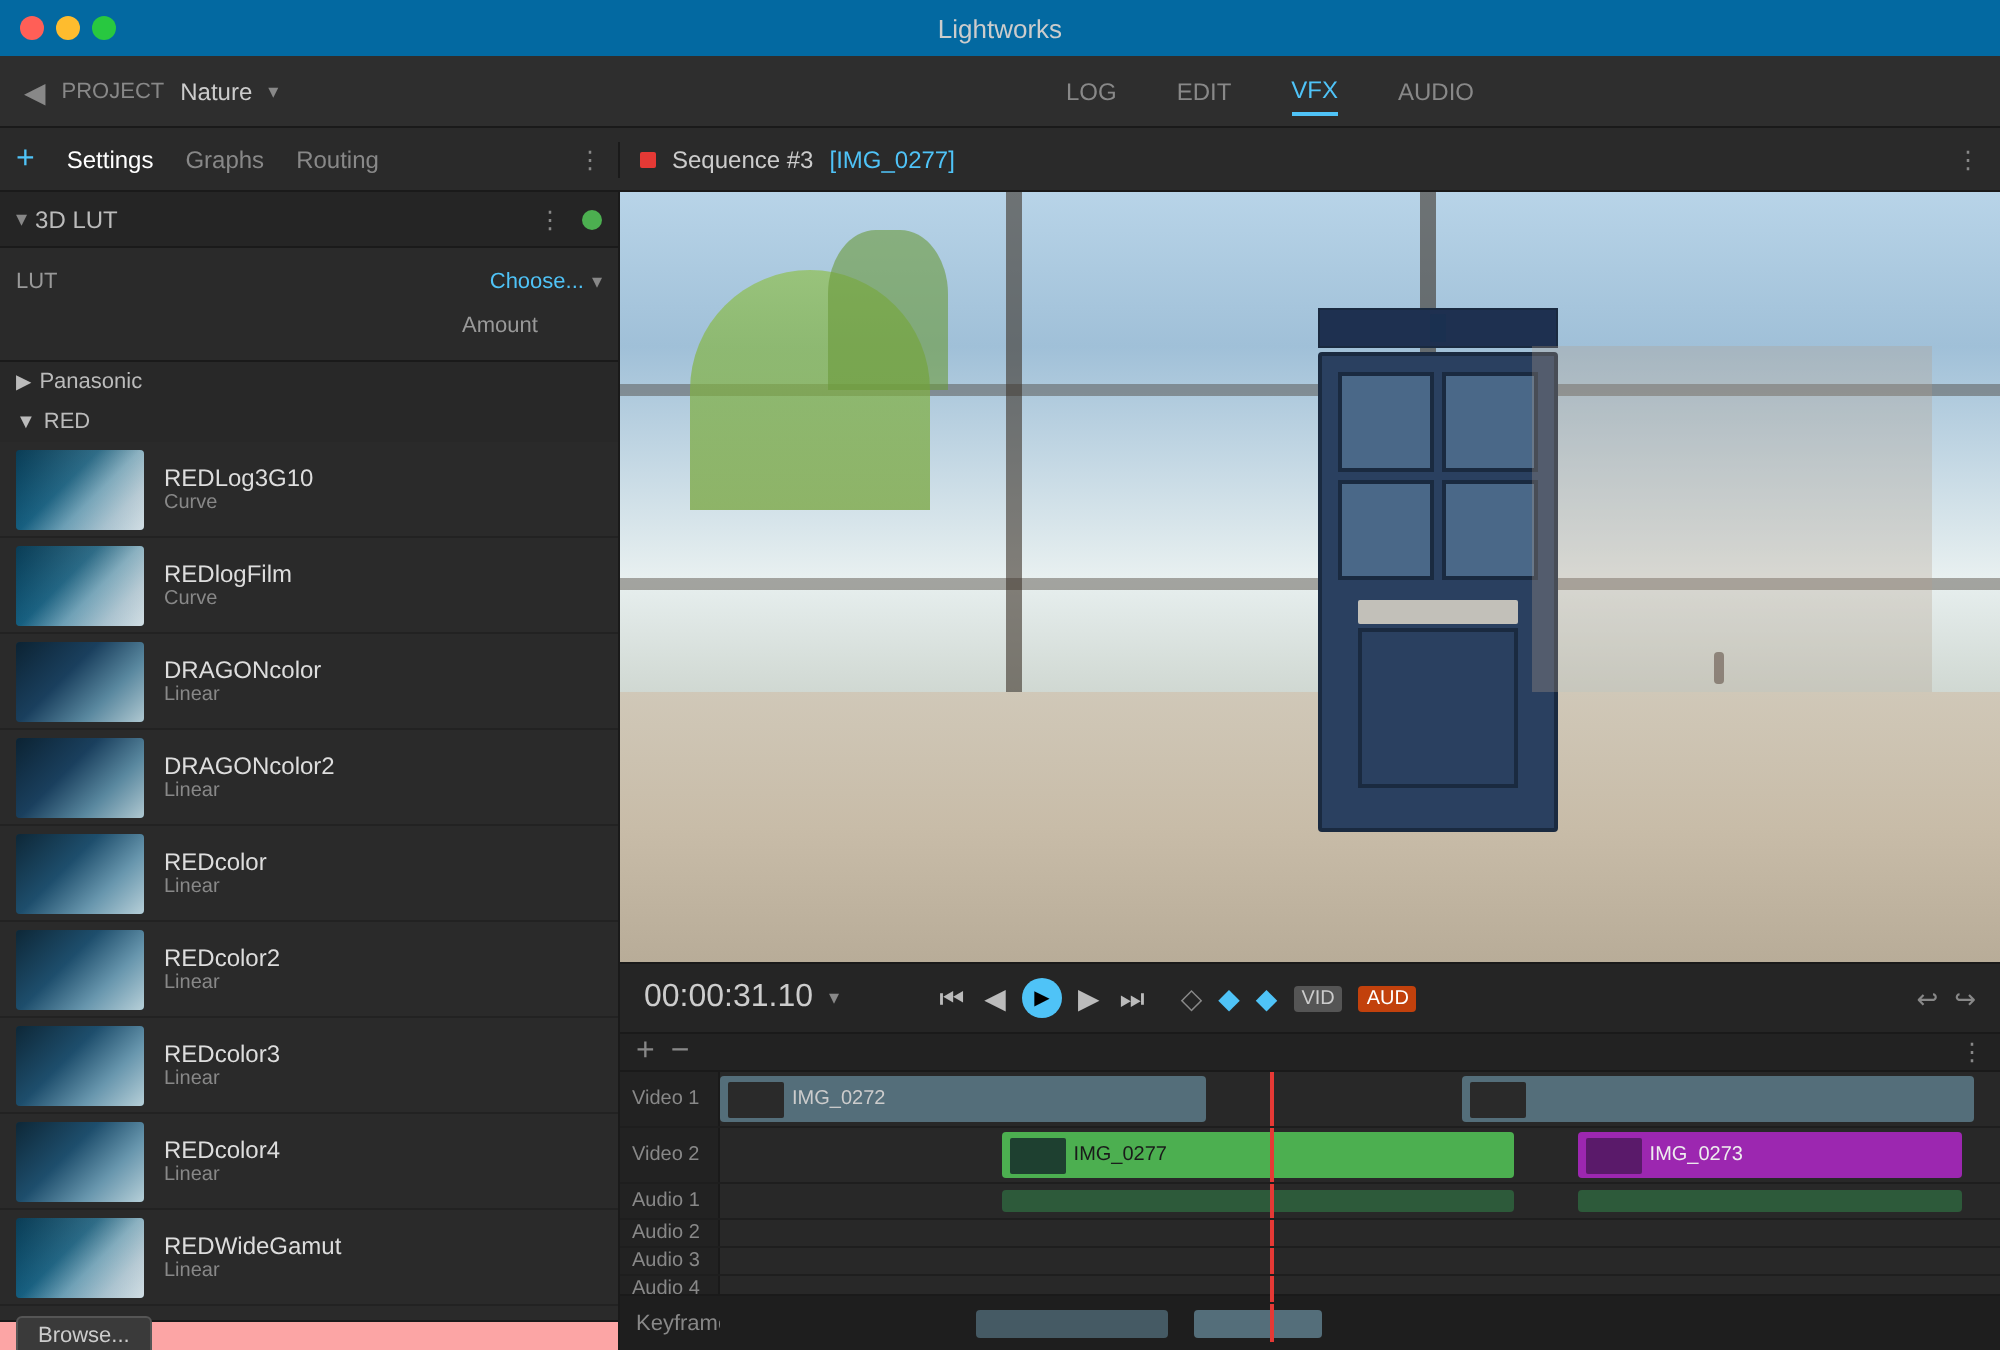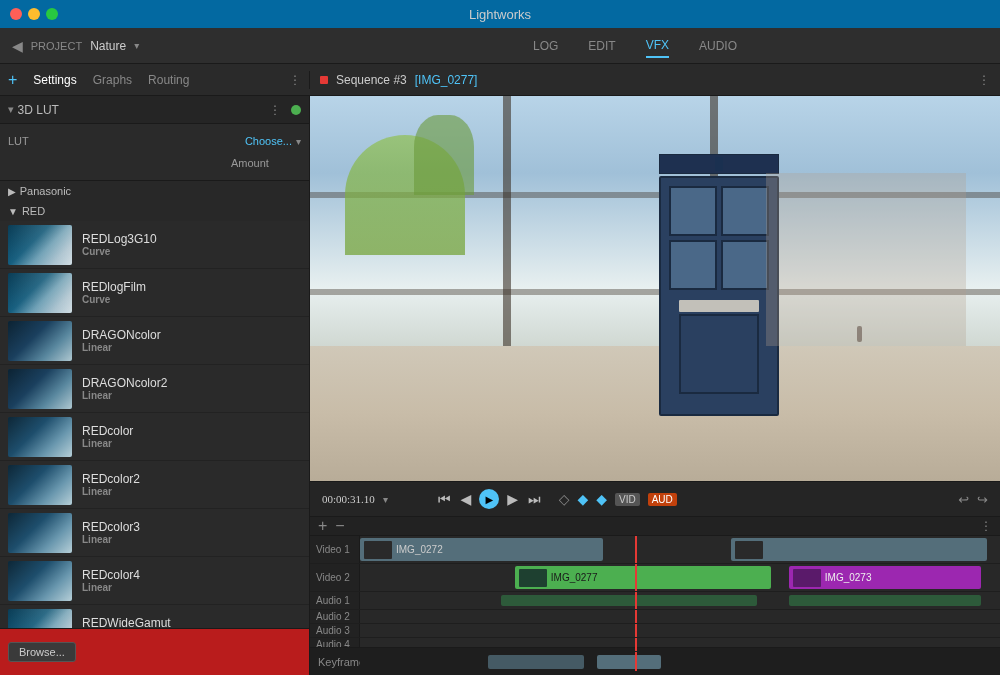--- a/index.html
+++ b/index.html
@@ -231,26 +231,26 @@
       opacity: 0.9;
     }
     .lut-thumb-overlay {
       position: absolute;
       top: 0; left: 0;
       width: 100%; height: 100%;
       background: linear-gradient(to right, rgba(0,100,150,0.3) 0%, rgba(200,220,230,0.2) 100%);
     }
     .lut-info { display: flex; flex-direction: column; }
     .lut-name { font-size: 12px; color: #ddd; }
-    .lut-type { font-size: 10px; color: #888; font-weight: bold; }
+    .lut-type { font-size: 10px; color: #888; }
 
     
     .panel-bottom {
-      height: 47px;
-      background: #b91c1c;
+      height: 15px;
+      background: #fca5a5;
       border-top: 1px solid #1a1a1a;
       display: flex;
       align-items: center;
       padding: 0 8px;
     }
     .browse-btn {
       background: #3a3a3a;
       border: 1px solid #555;
       color: #ccc;
       font-size: 11px;
@@ -351,23 +351,23 @@
       height: 36px;
       background: #252525;
       display: flex;
       align-items: center;
       padding: 0 12px;
       border-top: 1px solid #1a1a1a;
       border-bottom: 1px solid #1a1a1a;
       gap: 8px;
     }
     .time-display {
-      font-size: 11px;
+      font-size: 16px;
       color: #ccc;
-      font-family: Liberation Serif, serif;
+      font-family: Liberation Sans, sans-serif;
     }
     .transport-controls {
       display: flex;
       align-items: center;
       gap: 6px;
       margin-left: 40px;
     }
     .tc-btn {
       color: #bbb;
       font-size: 14px;
@@ -492,21 +492,20 @@
     }
     .clip-v1b {
       background: #546e7a;
       left: 58%;
       width: 40%;
     }
     .clip-v2a {
       background: #4caf50;
       left: 22%;
       width: 40%;
-      margin-left: 14px;
     }
     .clip-v2b {
       background: #9c27b0;
       left: 67%;
       width: 30%;
     }
     .clip-thumb {
       width: 28px;
       height: 18px;
       background: #2a2a2a;

